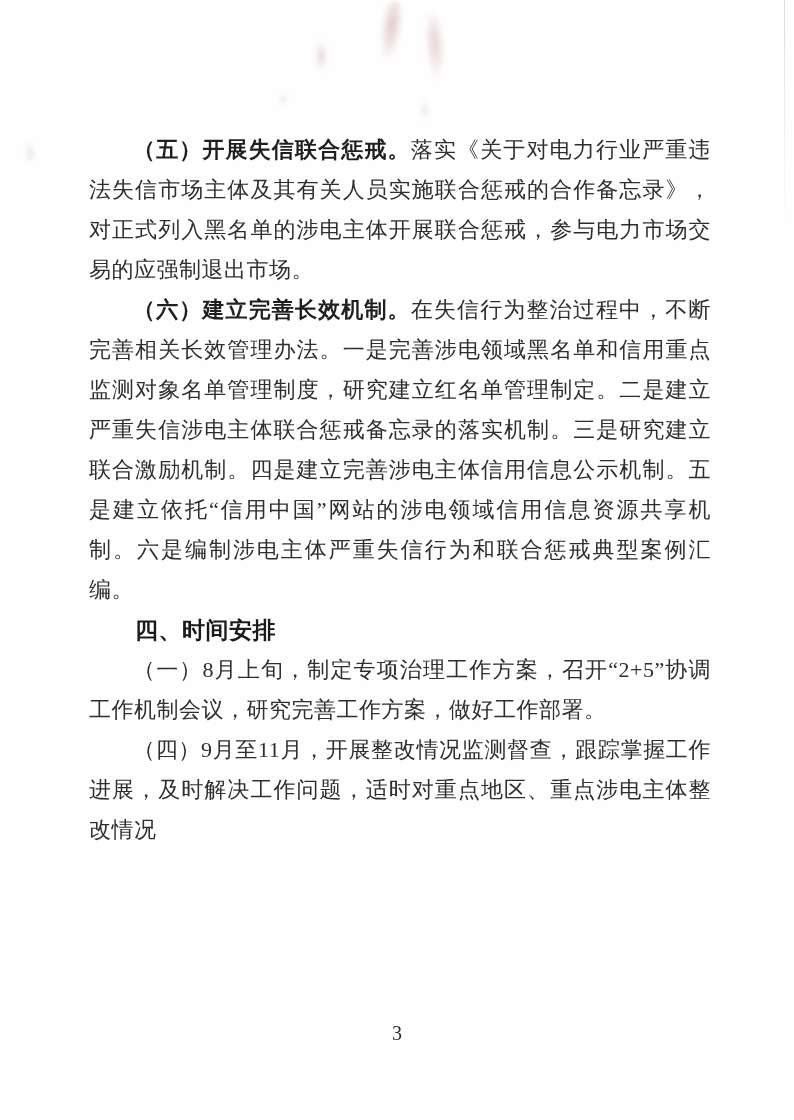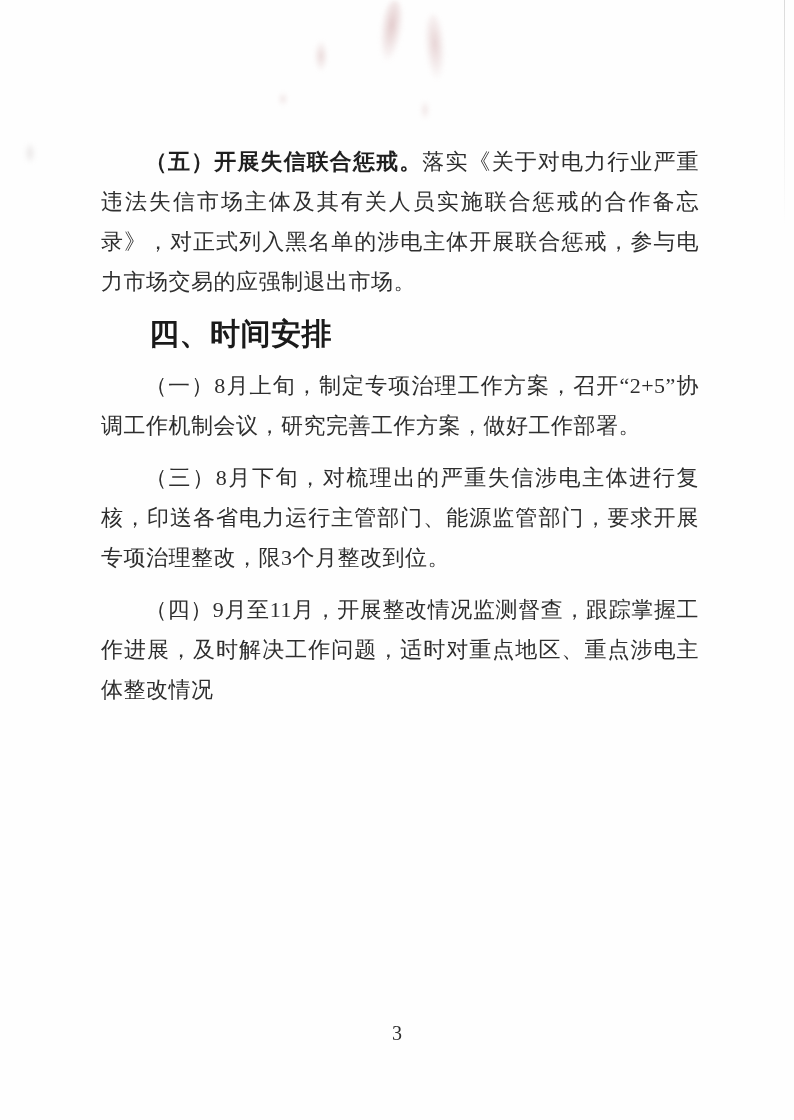--- a/index.html
+++ b/index.html
@@ -50,32 +50,32 @@
     position: absolute;
     left: 89px;
     top: 130px;
     width: 622px;
     font-size: 22px;
     line-height: 40px;
     text-align: justify;
     letter-spacing: 0.5px;
   }
   .para {
-    margin: 12px;
+    margin: 0;
     text-indent: 2em;
   }
   .para .lead {
     font-weight: 700;
     color: #1f1f1f;
     font-family: "Liberation Sans", sans-serif;
   }
   .heading {
     margin: 0;
     text-indent: 2em;
-    font-size: 30px;
+    font-size: 23px;
     line-height: 40px;
     font-weight: 700;
     color: #1a1a1a;
     font-family: "Liberation Sans", sans-serif;
     text-align: left;
   }
   .page-number {
     position: absolute;
     left: 0;
     right: 0;
@@ -96,27 +96,27 @@
   <div class="stain stain-2"></div>
   <div class="stain stain-3"></div>
   <div class="stain stain-4"></div>
   <div class="stain stain-5"></div>
   <div class="stain stain-6"></div>
 
   <main class="content">
 
     <p class="para"><b class="lead">（五）开展失信联合惩戒。</b><span>落实《关于对电力行业严重违法失信市场主体及其有关人员实施联合惩戒的合作备忘录》，对正式列入黑名单的涉电主体开展联合惩戒，参与电力市场交易的应强制退出市场。</span></p>
 
+    <p class="para"><b class="lead">（六）建立完善长效机制。</b><span>在失信行为整治过程中，不断完善相关长效管理办法。一是完善涉电领域黑名单和信用重点监测对象名单管理制度，研究建立红名单管理制定。二是建立严重失信涉电主体联合惩戒备忘录的落实机制。三是研究建立联合激励机制。四是建立完善涉电主体信用信息公示机制。五是建立依托“信用中国”网站的涉电领域信用信息资源共享机制。六是编制涉电主体严重失信行为和联合惩戒典型案例汇编。</span></p>
 
     <h2 class="heading">四、时间安排</h2>
 
     <p class="para"><span>（一）8月上旬，制定专项治理工作方案，召开“2+5”协调工作机制会议，研究完善工作方案，做好工作部署。</span></p>
 
 
-    <p class="para"><span>（三）8月下旬，对梳理出的严重失信涉电主体进行复核，印送各省电力运行主管部门、能源监管部门，要求开展专项治理整改，限3个月整改到位。</span></p>
 
     <p class="para"><span>（四）9月至11月，开展整改情况监测督查，跟踪掌握工作进展，及时解决工作问题，适时对重点地区、重点涉电主体整改情况</span></p>
 
   </main>
 
   <footer class="page-number">3</footer>
 
 </div>
 
 </body></html>

